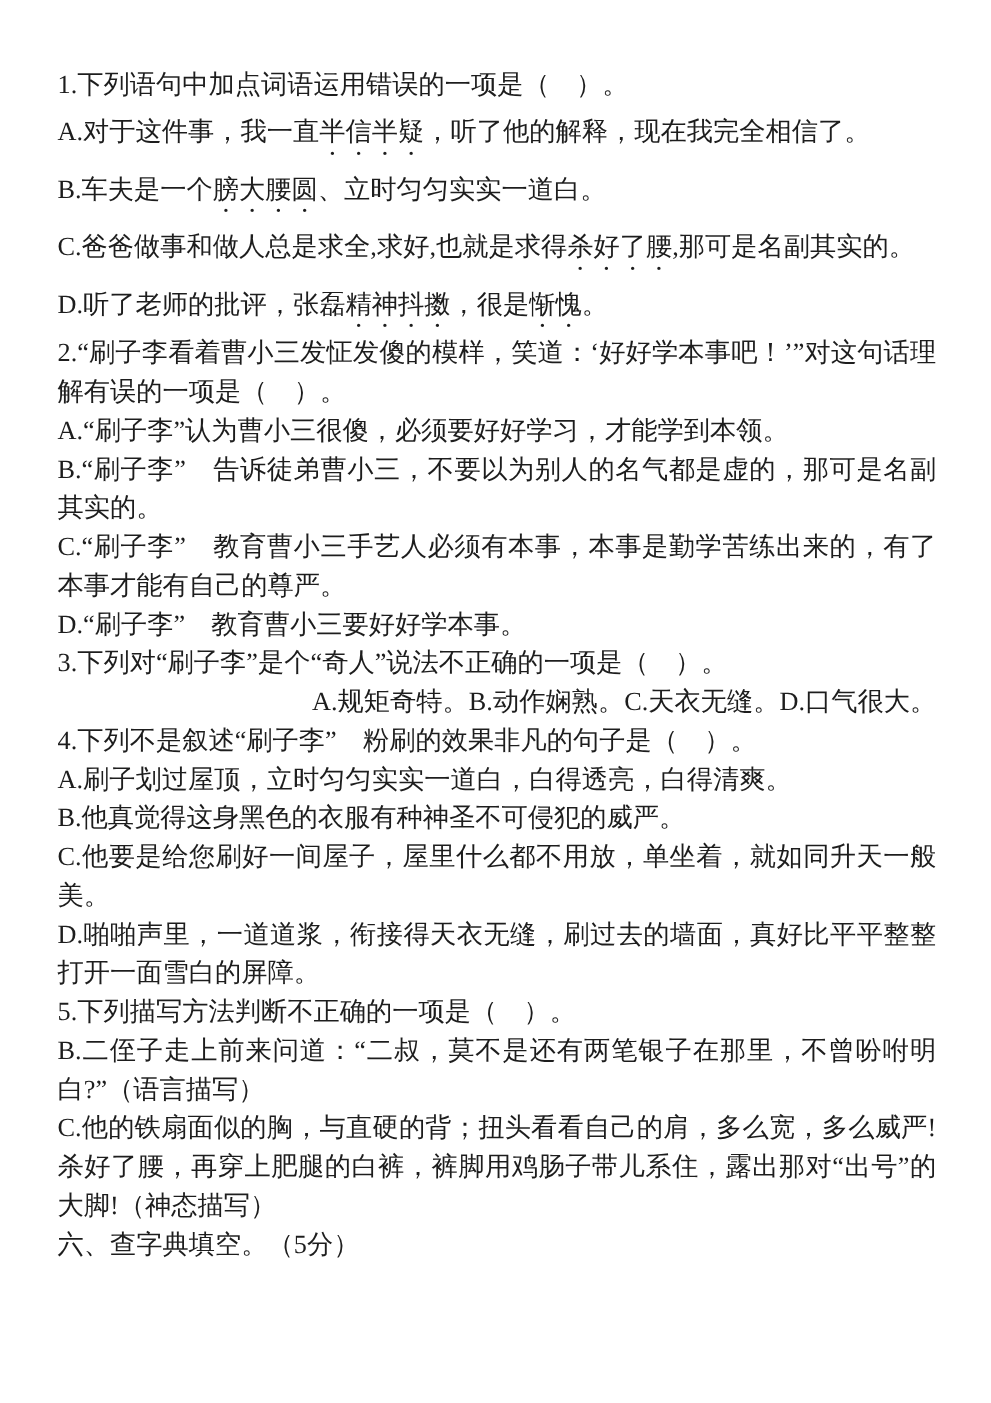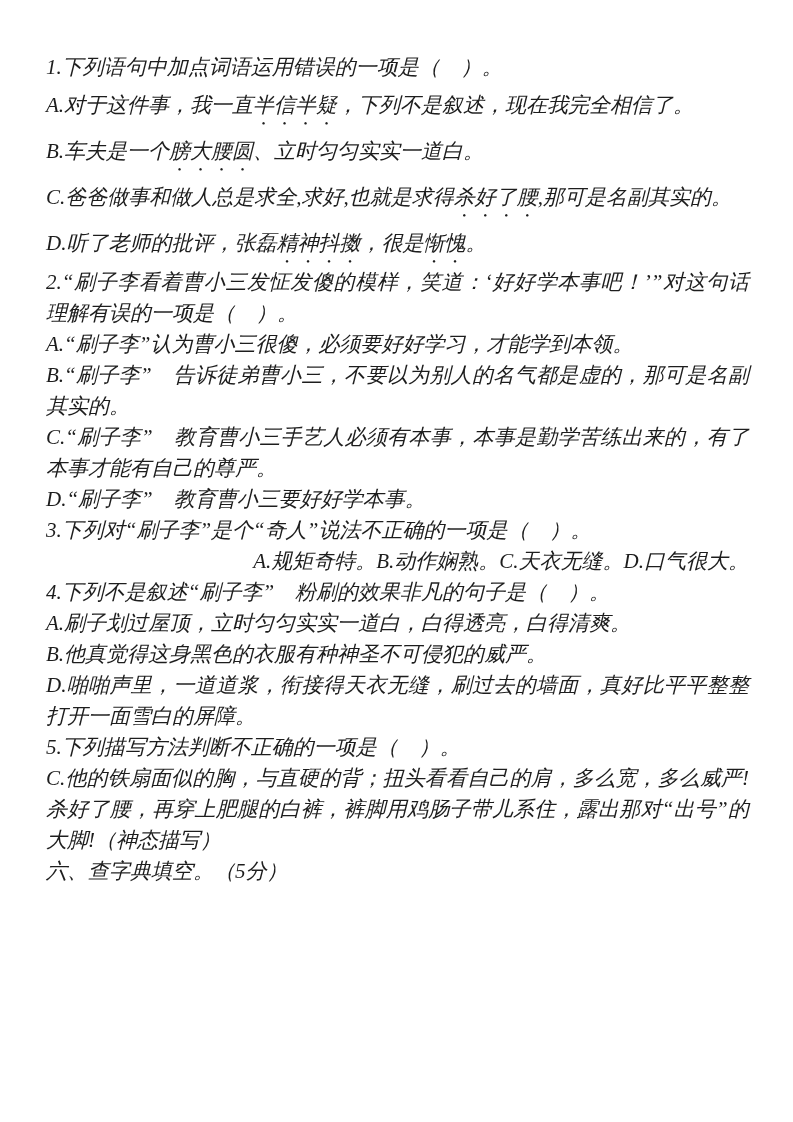--- a/index.html
+++ b/index.html
@@ -1,20 +1,19 @@
 <!DOCTYPE html>
 <html lang="zh"><head>
 <meta charset="utf-8">
 <style>
   html,body{margin:0;padding:0;background:#ffffff;}
   .page{
     width:793px;height:1122px;background:#ffffff;overflow:hidden;position:relative;
     font-family:"Liberation Serif","DejaVu Serif",serif;color:#1d1d1d;
     box-sizing:border-box;
-    font-style:italic;
   }
   .content{
     padding:52px 44px 0 46px;
     font-size:21px;line-height:31px;
     text-align:justify;text-justify:inter-ideograph;
   }
   .content p{margin:0;}
   .question{margin:0;}
   .question.spaced .opt{margin-top:7px;}
   .options-row{display:flex;justify-content:flex-end;}
@@ -27,21 +26,21 @@
   }
 </style>
 </head>
 <body>
 
 <main class="page">
   <div class="content">
     <div id="question-list">
         <div class="question spaced">
           <p><span>1.下列语句中加点词语运用错误的一项是（　）。</span></p>
-          <p class="opt"><span>A.对于这件事，我一直</span><span class="em-dot">半信半疑</span><span>，下列不是叙述，现在我完全相信了。</span></p>
+          <p class="opt"><span>A.对于这件事，我一直</span><span class="em-dot">半信半疑</span><span>，听了他的解释，现在我完全相信了。</span></p>
           <p class="opt"><span>B.车夫是一个</span><span class="em-dot">膀大腰圆</span><span>、立时匀匀实实一道白。</span></p>
           <p class="opt"><span>C.爸爸做事和做人总是求全,求好,也就是求得</span><span class="em-dot">杀好了腰</span><span>,那可是名副其实的。</span></p>
           <p class="opt"><span>D.听了老师的批评，张磊</span><span class="em-dot">精神抖擞</span><span>，很是</span><span class="em-dot">惭愧</span><span>。</span></p>
         </div>
         <div class="question">
           <p><span>2.“刷子李看着曹小三发怔发傻的模样，笑道：‘好好学本事吧！’”对这句话理解有误的一项是（　）。</span></p>
           <p class="opt"><span>A.“刷子李”认为曹小三很傻，必须要好好学习，才能学到本领。</span></p>
           <p class="opt"><span>B.“刷子李”　告诉徒弟曹小三，不要以为别人的名气都是虚的，那可是名副其实的。</span></p>
           <p class="opt"><span>C.“刷子李”　教育曹小三手艺人必须有本事，本事是勤学苦练出来的，有了本事才能有自己的尊严。</span></p>
           <p class="opt"><span>D.“刷子李”　教育曹小三要好好学本事。</span></p>
@@ -52,23 +51,25 @@
             <span><span>A.规矩奇特。</span></span>
             <span><span>B.动作娴熟。</span></span>
             <span><span>C.天衣无缝。</span></span>
             <span><span>D.口气很大。</span></span>
           </p>
         </div>
         <div class="question">
           <p><span>4.下列不是叙述“刷子李”　粉刷的效果非凡的句子是（　）。</span></p>
           <p class="opt"><span>A.刷子划过屋顶，立时匀匀实实一道白，白得透亮，白得清爽。</span></p>
           <p class="opt"><span>B.他真觉得这身黑色的衣服有种神圣不可侵犯的威严。</span></p>
+          <p class="opt"><span>C.他要是给您刷好一间屋子，屋里什么都不用放，单坐着，就如同升天一般美。</span></p>
           <p class="opt"><span>D.啪啪声里，一道道浆，衔接得天衣无缝，刷过去的墙面，真好比平平整整打开一面雪白的屏障。</span></p>
         </div>
         <div class="question">
           <p><span>5.下列描写方法判断不正确的一项是（　）。</span></p>
+          <p class="opt"><span>B.二侄子走上前来问道：“二叔，莫不是还有两笔银子在那里，不曾吩咐明白?”（语言描写）</span></p>
           <p class="opt"><span>C.他的铁扇面似的胸，与直硬的背；扭头看看自己的肩，多么宽，多么威严!杀好了腰，再穿上肥腿的白裤，裤脚用鸡肠子带儿系住，露出那对“出号”的大脚!（神态描写）</span></p>
         </div>
       </div>
     <p class="section-title">六、查字典填空。（5分）</p>
 
   </div>
 </main>
 
 </body></html>

